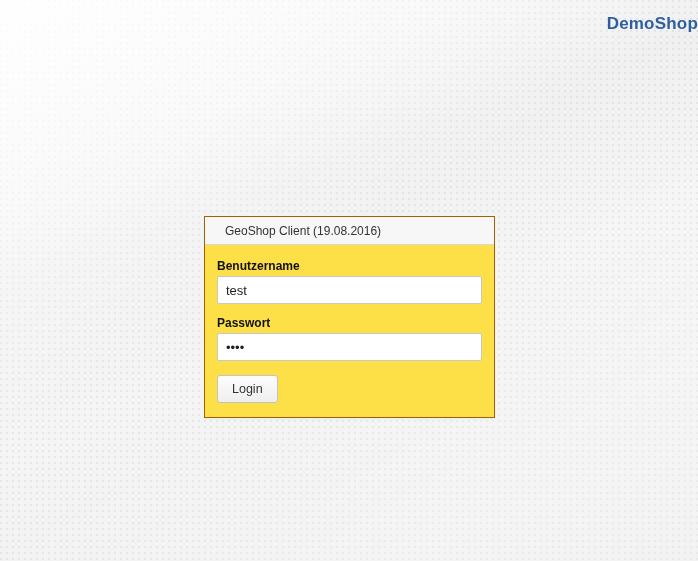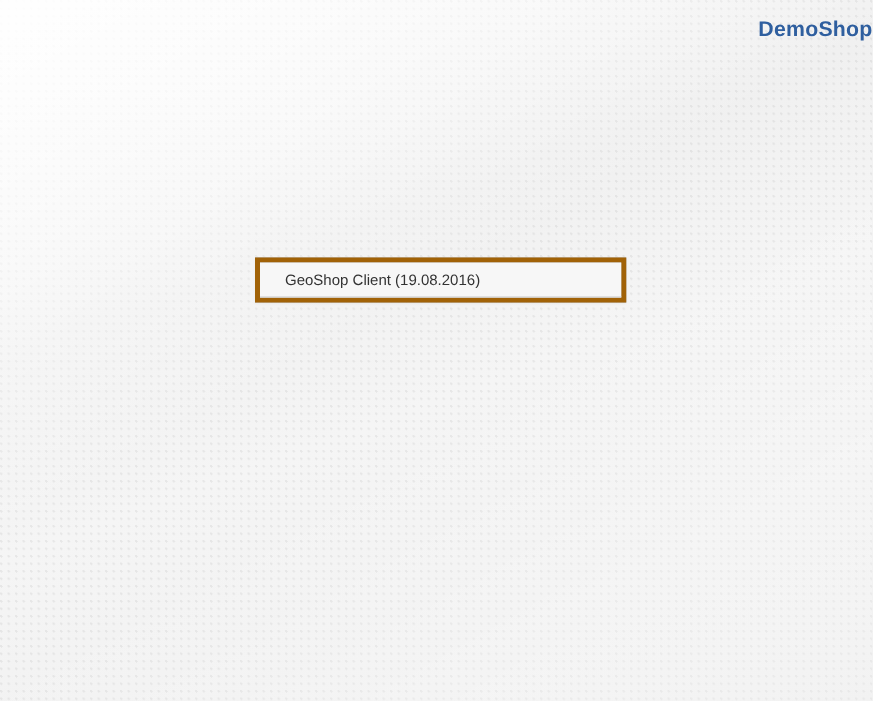--- a/index.html
+++ b/index.html
@@ -44,24 +44,24 @@
     font-weight: bold;
     font-size: 17px;
     padding-top: 14px;
     letter-spacing: 0.2px;
   }
 
   .login-panel {
     position: absolute;
     z-index: 2;
     left: 204px;
-    top: 206px;
+    top: 216px;
     width: 289px;
-    background: #a3a3a3;
-    border: 4px solid #a16207;
+    background: #fde047;
+    border: 1px solid #a16207;
     box-shadow: 0 1px 2px rgba(0,0,0,0.04);
   }
 
   .panel-header {
     background: #f7f7f7;
     border-bottom: 1px solid #d9d9d9;
     padding: 7px 10px 6px 20px;
     font-size: 12px;
     color: #333;
   }
@@ -106,13 +106,26 @@
   }
 </style>
 </head>
 <body>
 
 <div class="title">DemoShop</div>
 
 <div class="login-panel">
   <div class="panel-header">GeoShop Client (19.08.2016)</div>
 
+  <div class="panel-body">
+
+    <label class="field-label">Benutzername</label>
+    <input type="text" class="text-input" value="test" style="">
+
+    <div class="row-gap"></div>
+
+    <label class="field-label">Passwort</label>
+    <input type="password" class="text-input" value="••••" style="">
+
+    <button class="login-btn">Login</button>
+
+  </div>
 </div>
 
 </body></html>

